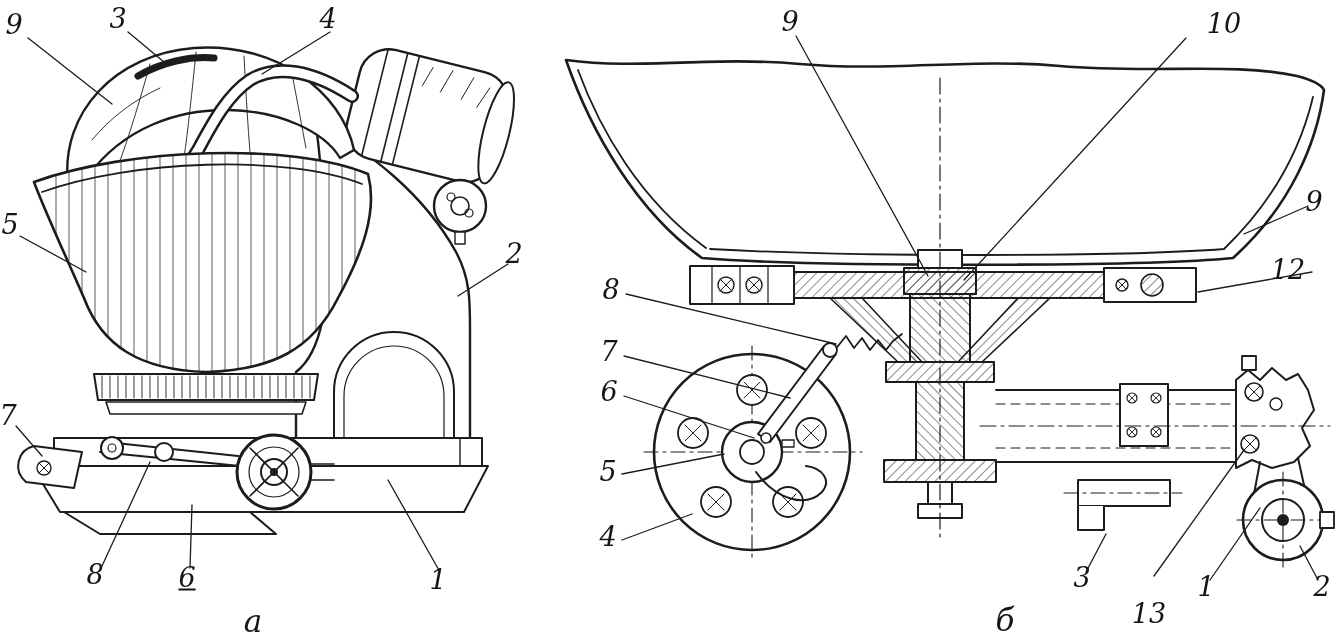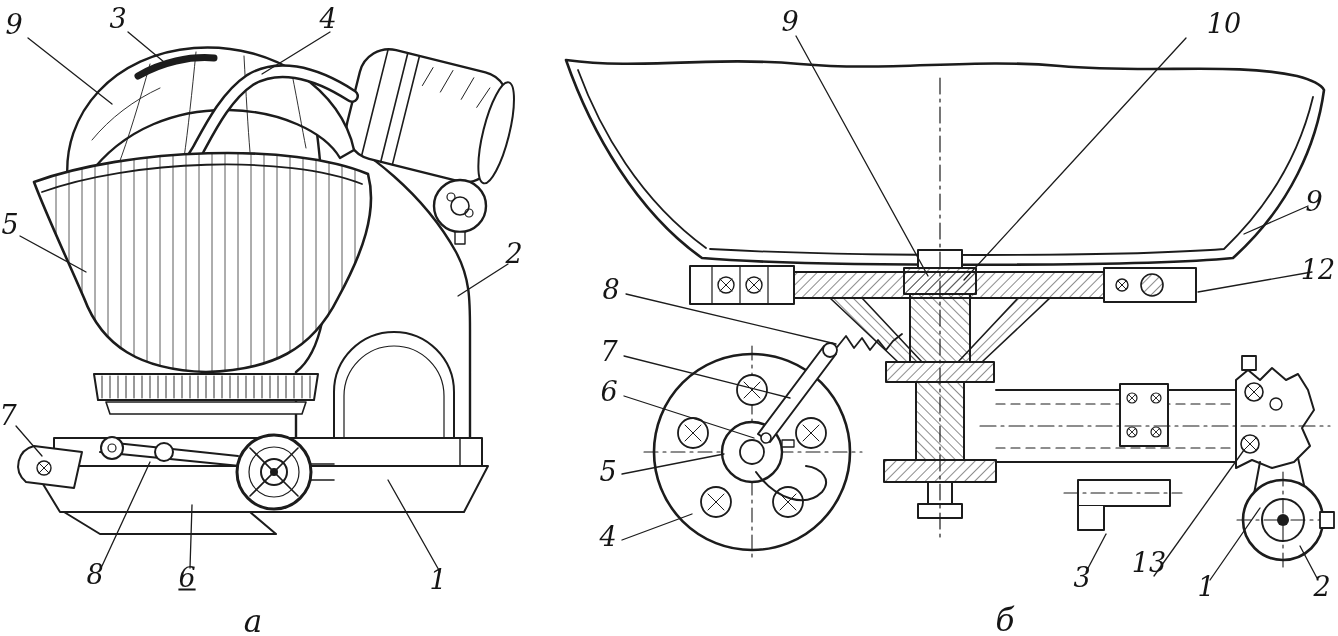--- a/index.html
+++ b/index.html
@@ -227,25 +227,25 @@
 <div class="lbl" style="left:514px;top:253px">2</div>
 <div class="lbl" style="left:8px;top:415px">7</div>
 <div class="lbl" style="left:95px;top:574px">8</div>
 <div class="lbl u" style="left:187px;top:577px">6</div>
 <div class="lbl" style="left:438px;top:579px">1</div>
 <div class="caption" style="left:253px;top:621px">а</div>
 
 <div class="lbl" style="left:790px;top:21px">9</div>
 <div class="lbl" style="left:1224px;top:23px">10</div>
 <div class="lbl" style="left:1314px;top:201px">9</div>
-<div class="lbl" style="left:1318px;top:269px">12</div>
+<div class="lbl" style="left:1288px;top:269px">12</div>
 <div class="lbl" style="left:611px;top:289px">8</div>
 <div class="lbl" style="left:609px;top:351px">7</div>
 <div class="lbl" style="left:609px;top:391px">6</div>
 <div class="lbl" style="left:608px;top:471px">5</div>
 <div class="lbl" style="left:608px;top:536px">4</div>
 <div class="lbl" style="left:1082px;top:577px">3</div>
-<div class="lbl" style="left:1149px;top:562px">13</div>
+<div class="lbl" style="left:1149px;top:613px">13</div>
 <div class="lbl" style="left:1206px;top:586px">1</div>
 <div class="lbl" style="left:1322px;top:586px">2</div>
 <div class="caption" style="left:1005px;top:620px">б</div>
 
 </div>
 
 </body></html>

